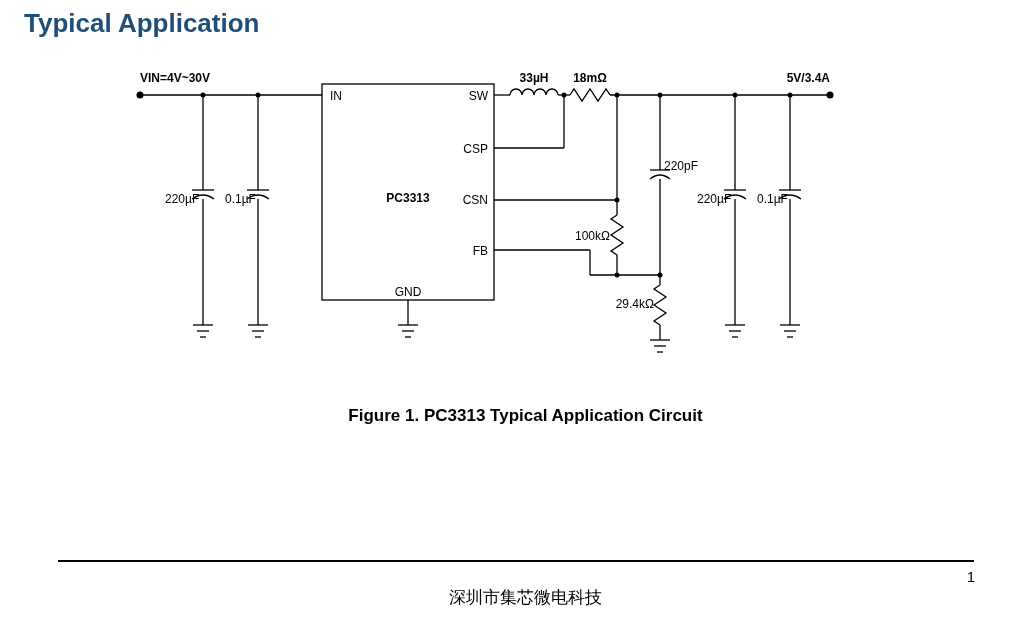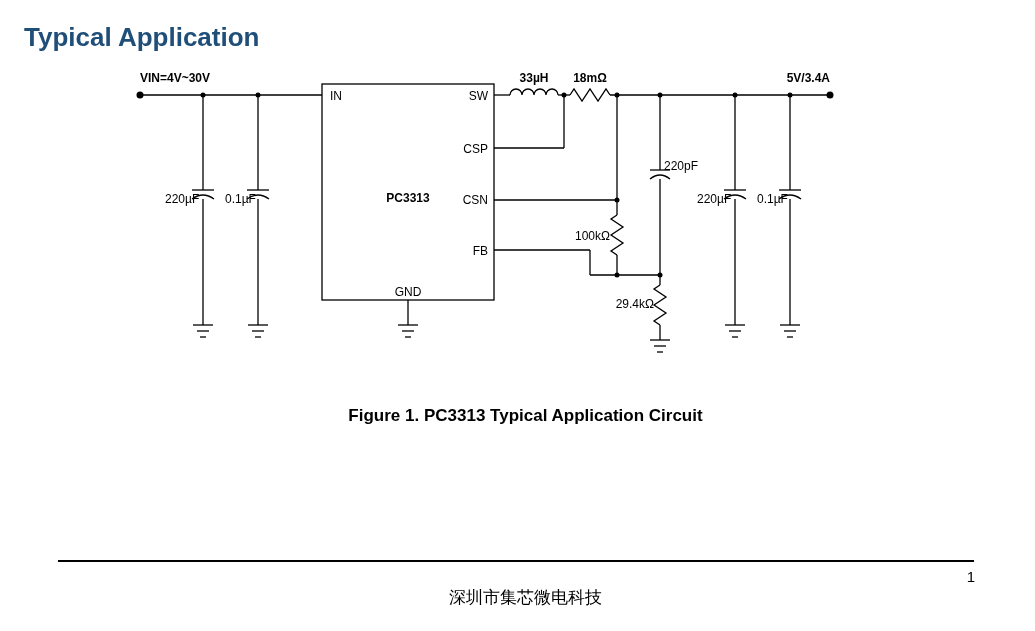--- a/index.html
+++ b/index.html
@@ -7,21 +7,21 @@
       width: 1035px;
       height: 631px;
       font-family: Arial, sans-serif;
       background: #fff;
       position: relative;
     }
     .title {
       color: #1f4e79;
       font-size: 26px;
       font-weight: bold;
-      padding: 22px 0 0 24px;
+      padding: 8px 0 0 24px;
     }
     .diagram {
       position: absolute;
       left: 130px;
       top: 60px;
       width: 770px;
       height: 340px;
     }
     .caption {
       position: absolute;

